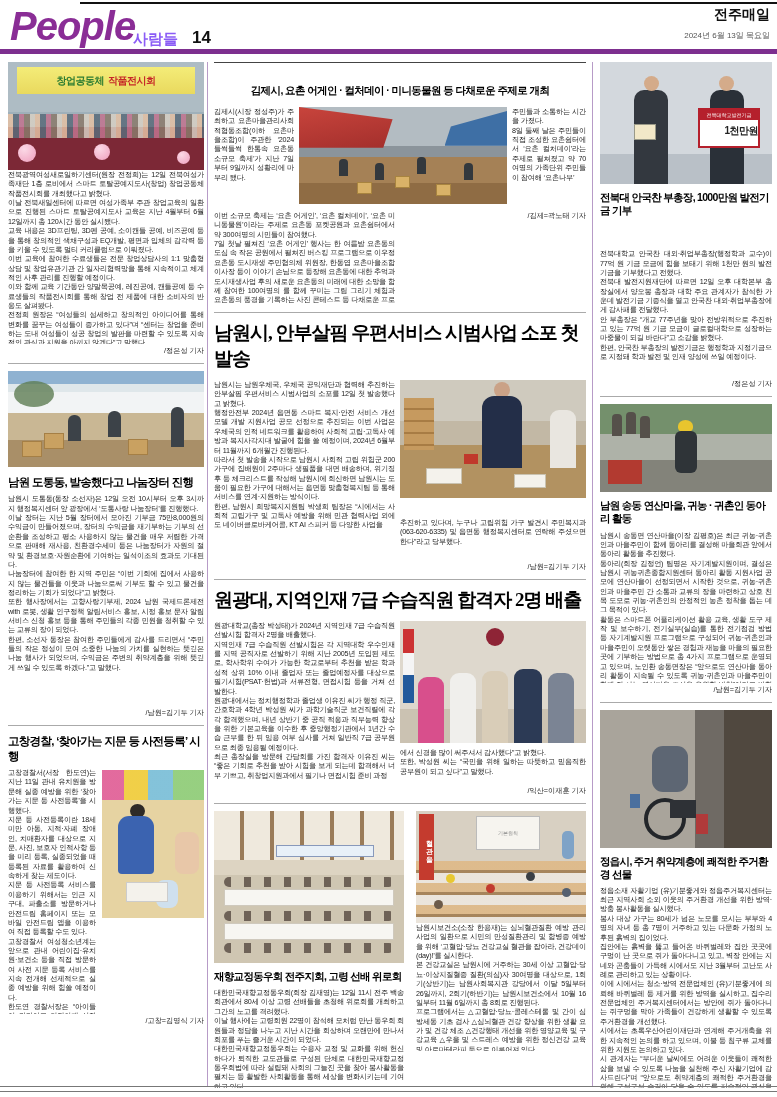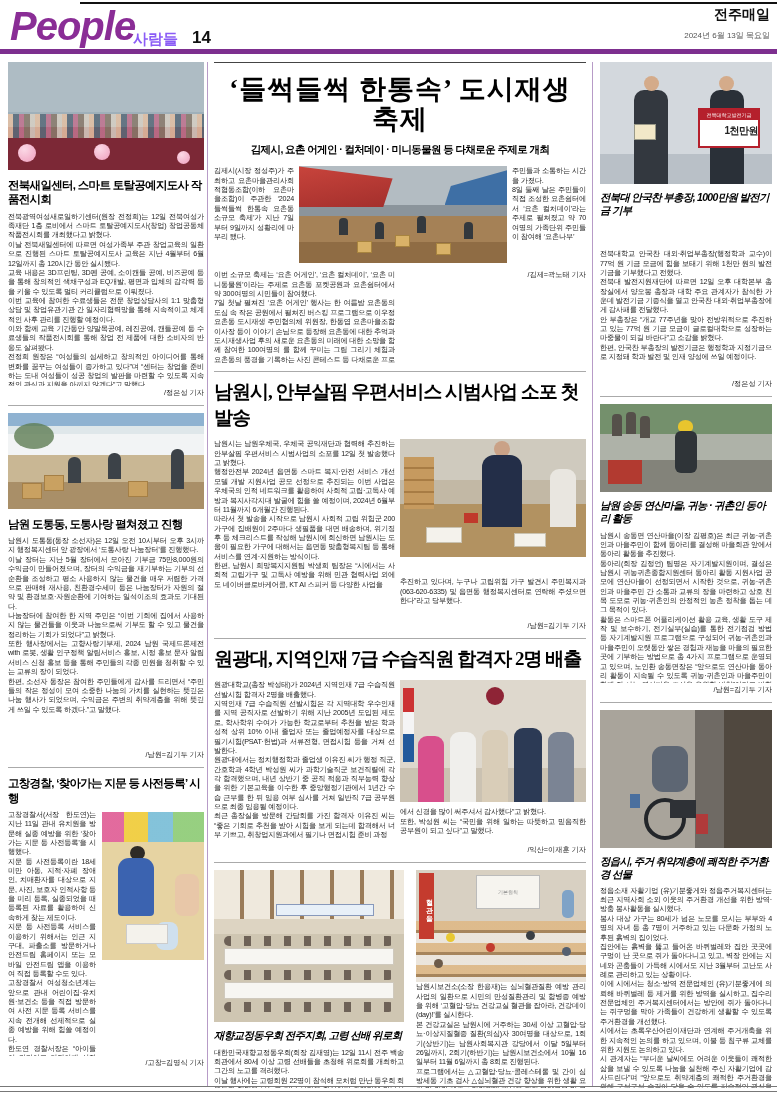--- a/index.html
+++ b/index.html
@@ -18,21 +18,21 @@
   .vline{position:absolute;top:62px;height:1024px;width:1px;background:#b79bc7;}
   #col-left{position:absolute;left:8px;top:62px;width:196px;height:1026px;overflow:hidden;}
   #col-center{position:absolute;left:214px;top:62px;width:372px;height:1026px;overflow:hidden;}
   #col-right{position:absolute;left:600px;top:62px;width:172px;height:1026px;overflow:hidden;}
   .page-bottom{position:absolute;left:0;top:1086px;width:777px;height:4px;
                border-top:1px solid #777;border-bottom:1px solid #777;}
   
   .body-txt{font-size:7.2px;line-height:1.3;letter-spacing:-0.2px;text-align:justify;
             white-space:pre-line;color:#222;overflow:hidden;}
   .hl-sm{font-size:11.5px;font-weight:bold;letter-spacing:-0.7px;color:#000;margin:8px 0 5px 0;line-height:1.25;}
-  .hl-xs{font-size:10.5px;font-weight:bold;letter-spacing:-0.7px;color:#000;margin:7px 0 5px 0;line-height:1.25;font-style:italic;}
+  .hl-xs{font-size:10.5px;font-weight:bold;letter-spacing:-0.7px;color:#000;margin:7px 0 5px 0;line-height:1.25;}
   .hl-serif{font-family:"Liberation Serif","DejaVu Serif",serif;}
   .reporter{font-size:7.2px;text-align:right;color:#222;margin-top:2px;}
   .divider{border-top:1px solid #aaa;margin:7px 0;}
   .flexrow{display:flex;gap:5px;}
   
   .photo{position:relative;overflow:hidden;background:#c8c8c8;}
   .ph{position:absolute;}
   
   .p-expo{height:108px;background:linear-gradient(180deg,#aebcc4 0 46%,#9fb0ba 46% 60%,#7c2836 60% 100%);}
   .expo-banner{position:absolute;top:5px;left:9px;right:9px;height:27px;background:linear-gradient(#f4ec78,#e9d95e);
@@ -133,26 +133,29 @@
   <div class="purple-rule"></div>
 </div>
 
 <div class="vline" style="left:207px;"></div>
 <div class="vline" style="left:592px;"></div>
 
 <div id="col-left">
 
   <div>
     <div class="photo p-expo">
+      <div class="expo-banner">
+        <span class="g">창업공동체</span>
+        <span class="r">작품전시회</span>
+      </div>
       <div class="expo-people ph"></div>
       <div class="balloon ph" style="left:10px;bottom:8px;width:18px;height:18px;"></div>
       <div class="balloon ph" style="left:86px;bottom:10px;width:16px;height:16px;"></div>
       <div class="balloon ph" style="right:14px;bottom:6px;width:13px;height:13px;"></div>
     </div>
-    <h3 class="hl-sm">전북새일센터, 스마트 토탈공예지도사 작품전시회</h3>
     <div class="body-txt" style="height:174px;">전북광역여성새로일하기센터(원장 전정희)는 12일 전북여성가족재단 1층 로비에서 스마트 토탈공예지도사(창업) 창업공동체 작품전시회를 개최했다고 밝혔다.
 이날 전북새일센터에 따르면 여성가족부 주관 창업교육의 일환으로 진행된 스마트 토탈공예지도사 교육은 지난 4월부터 6월 12일까지 총 120시간 동안 실시됐다.
 교육 내용은 3D프린팅, 3D펜 공예, 소이캔들 공예, 비즈공예 등을 통해 창의적인 색채구성과 EQ개발, 평면과 입체의 감각력 등을 키울 수 있도록 멀티 커리큘럼으로 이뤄졌다.
 이번 교육에 참여한 수료생들은 전문 창업상담사의 1:1 맞춤형 상담 및 창업유관기관 간 일자리협력망을 통해 지속적이고 체계적인 사후 관리를 진행할 예정이다.
 이와 함께 교육 기간동안 양말목공예, 레진공예, 캔들공예 등 수료생들의 작품전시회를 통해 창업 전 제품에 대한 소비자의 반응도 살펴봤다.
 전정희 원장은 “여성들의 섬세하고 창의적인 아이디어를 통해 변화를 꿈꾸는 여성들이 증가하고 있다”며 “센터는 창업을 준비하는 도내 여성들이 성공 창업의 발판을 마련할 수 있도록 지속적인 관심과 지원을 아끼지 않겠다”고 말했다.
 자세한 내용은 전북광역여성새로일하기센터(063-254-3014)로 문의하면 된다.</div>
     <div class="reporter">/정은성 기자</div>
   </div>
 
@@ -161,21 +164,21 @@
   <div>
     <div class="photo p-market">
       <div class="m-tree ph"></div>
       <div class="m-fig ph" style="left:60px;top:44px;"></div>
       <div class="m-fig ph" style="left:100px;top:40px;"></div>
       <div class="m-fig ph" style="right:20px;top:36px;height:40px;"></div>
       <div class="m-box ph" style="left:14px;bottom:10px;"></div>
       <div class="m-box ph" style="left:36px;bottom:18px;"></div>
       <div class="m-box ph" style="left:120px;bottom:12px;"></div>
     </div>
-    <h3 class="hl-sm">남원 도통동, 도통사랑 펼쳐졌고 진행</h3>
+    <h3 class="hl-sm">남원 도통동, 발송했다고 나눔장터 진행</h3>
     <div class="body-txt" style="height:212px;">남원시 도통동(동장 소선자)은 12일 오전 10시부터 오후 3시까지 행정복지센터 앞 광장에서 ‘도통사랑 나눔장터’를 진행했다.
 이날 장터는 지난 5월 장터에서 모아진 기부금 75만8,000원의 수익금이 만들어졌으며, 장터의 수익금을 재기부하는 기부의 선순환을 조성하고 평소 사용하지 않는 물건을 매우 저렴한 가격으로 판매해 재사용, 친환경수세미 등은 나눔장터가 자원의 절약 및 환경보호·자원순환에 기여하는 일석이조의 효과도 기대된다.
 나눔장터에 참여한 한 지역 주민은 “이번 기회에 집에서 사용하지 않는 물건들을 이웃과 나눔으로써 기부도 할 수 있고 물건을 정리하는 기회가 되었다”고 밝혔다.
 또한 행사장에서는 고향사랑기부제, 2024 남원 국제드론제전 with 로봇, 생활 인구정책 알림서비스 홍보, 시정 홍보 문자 알림서비스 신청 홍보 등을 통해 주민들의 각종 민원을 청취할 수 있는 교류의 장이 되었다.
 한편, 소선자 동장은 참여한 주민들에게 감사를 드리면서 “주민들의 작은 정성이 모여 소중한 나눔의 가치를 실현하는 뜻깊은 나눔 행사가 되었으며, 수익금은 주변의 취약계층을 위해 뜻깊게 쓰일 수 있도록 하겠다.”고 말했다.</div>
     <div class="reporter">/남원=김기두 기자</div>
   </div>
 
   <div class="divider"></div>
 
@@ -196,21 +199,20 @@
 고창경찰서 여성청소년계는 앞으로 관내 어린이집·유치원·보건소 등을 직접 방문하여 사전 지문 등록 서비스를 지속 전개해 선제적으로 실종 예방을 위해 힘쓸 예정이다.
 한도연 경찰서장은 “아이들이 건강하고 안전하게 성장할 수 있도록 지문 등 사전등록 서비스를 이용하시기를 적극 권장드린다.”고 말했다.</div>
     </div>
     <div class="reporter">/고창=김영식 기자</div>
   </div>
 </div>
 
 <div id="col-center">
 
   <div id="c-festival">
-    <div class="big-hl hl-serif">‘들썩들썩 한통속’ 도시재생 축제</div>
     <div class="sub-hl">김제시, 요촌 어게인 · 컬처데이 · 미니동물원 등 다채로운 주제로 개최</div>
     <div class="flexrow" style="margin-top:9px;">
       <div class="body-txt" style="width:80px;height:98px;">김제시(시장 정성주)가 주최하고 요촌마을관리사회적협동조합(이하 요촌마을조합)이 주관한 ‘2024 들썩들썩 한통속 요촌동 소규모 축제’가 지난 7일부터 9일까지 성황리에 마무리 됐다.</div>
       <div class="photo p-festival" style="width:208px;flex:none;">
         <div class="f-red ph"></div>
         <div class="f-blue ph"></div>
         <div class="f-fig ph" style="left:40px;top:52px;"></div>
         <div class="f-fig ph" style="left:76px;top:56px;"></div>
         <div class="f-fig ph" style="left:118px;top:50px;"></div>
         <div class="f-fig ph" style="right:34px;top:56px;"></div>

